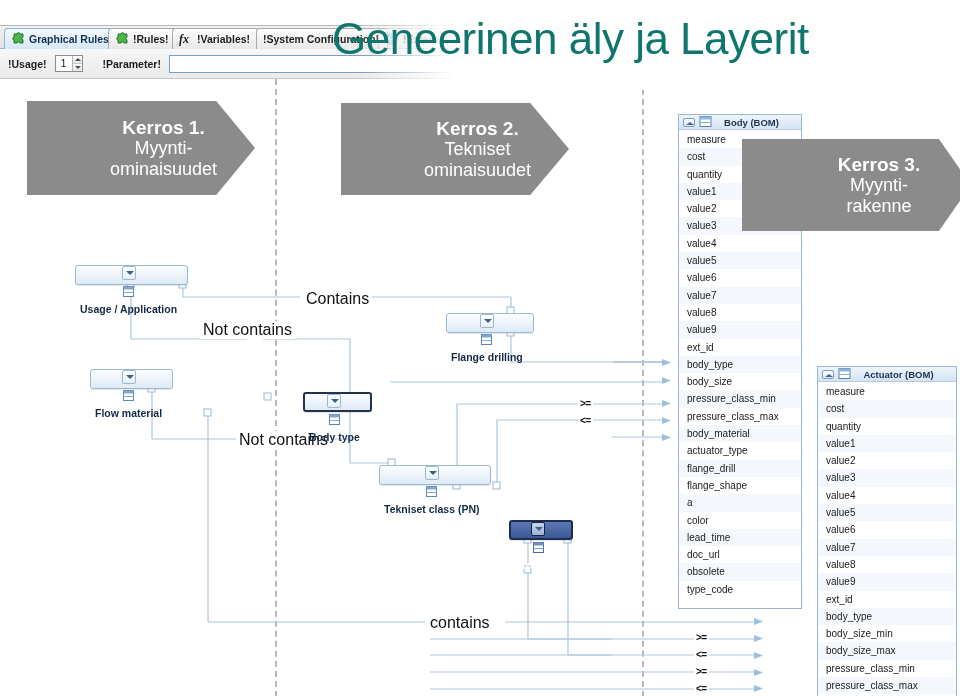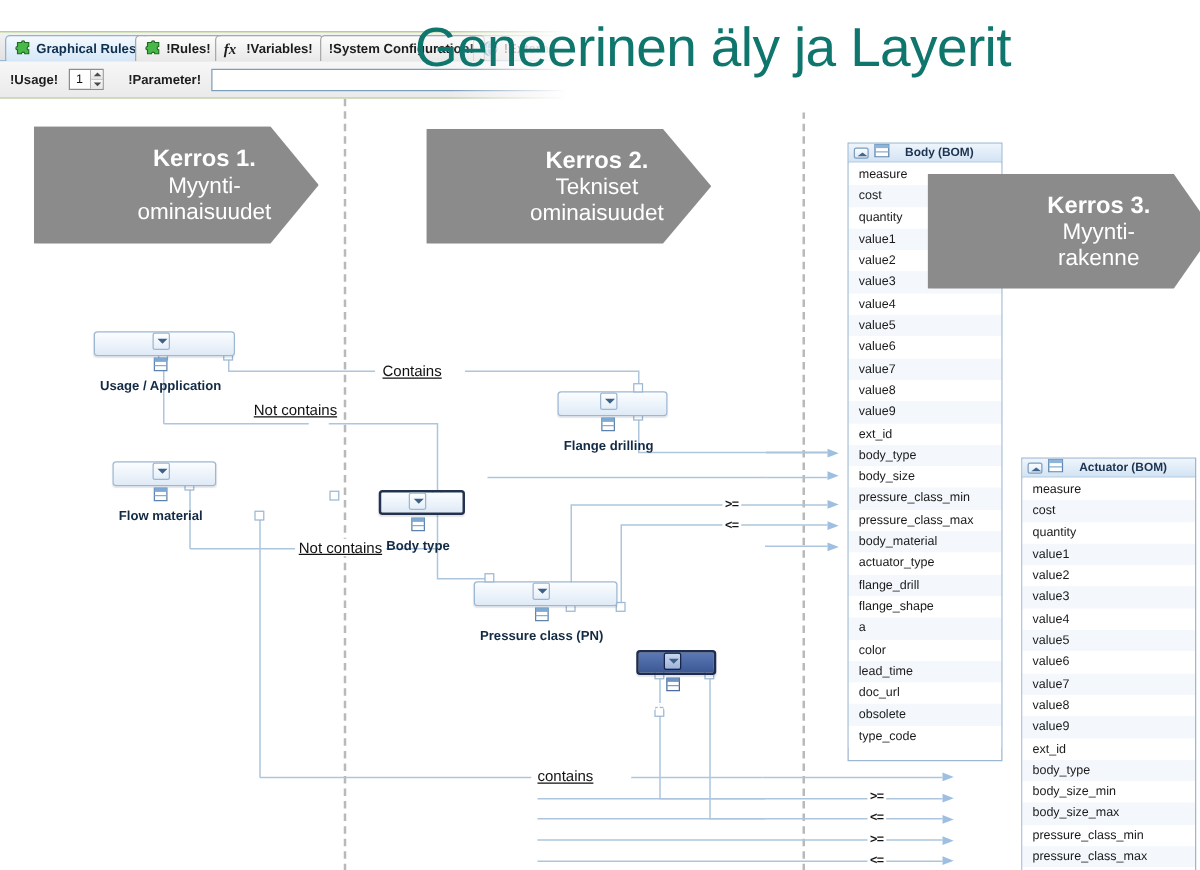--- a/index.html
+++ b/index.html
@@ -15,21 +15,21 @@
     width: 960px; height: 696px;
     background: #ffffff;
     overflow: hidden;
   }
 
   
   #app {
     position: absolute;
     left: 0; top: 25px;
     width: 960px; height: 671px;
-    background: #bef264;
+    background: #fca5a5;
     border: 1px solid #b8b8b8;
     border-left: none; border-right: none; border-bottom: none;
   }
 
   
   .tabstrip {
     position: absolute; left: 0; top: 0;
     width: 960px; height: 23px;
     background: linear-gradient(#f2f2f2, #e2e2e2);
     border-bottom: 1px solid #9bb7d4;
@@ -147,24 +147,23 @@
     content: ""; position: absolute; left: 3px; top: 4px;
     border-left: 4px solid transparent; border-right: 4px solid transparent;
     border-top: 4px solid #3d6087;
   }
   .node .gridico { width: 13px; height: 13px; flex: 0 0 13px; }
 
   
   #wires { position: absolute; left: 0; top: 0; width: 960px; height: 618px; }
 
   .edgelabel {
-    position: absolute; font-size: 12px; color: #111; white-space: nowrap;
+    position: absolute; font-size: 16px; color: #111; white-space: nowrap;
     background: #fff; padding: 0 3px;
     font-family: "Liberation Sans", sans-serif;
-    text-decoration: underline;
   }
   .oplabel {
     position: absolute; font-size: 10px; color: #111; font-weight: bold;
     background: #fff; padding: 0 2px; letter-spacing: -0.5px;
   }
 
   
   .bom {
     position: absolute;
     background: #ffffff;
@@ -446,21 +445,21 @@
 
       <div class="node" style="left:379px; top:386px;">
         <span class="chev"></span>
         <span class="gridico">
           <svg width="13" height="13" viewBox="0 0 13 13">
             <rect x="1.5" y="1.5" width="10" height="10" fill="#ffffff" stroke="#5b83ad" stroke-width="1"></rect>
             <rect x="1.5" y="1.5" width="10" height="3" fill="#7fa9d2"></rect>
             <line x1="1.5" y1="7.5" x2="11.5" y2="7.5" stroke="#8aaccd" stroke-width="1"></line>
           </svg>
         </span>
-        <span>Pressure class (PN)</span>
+        <span>Tekniset class (PN)</span>
       </div>
 
       <div class="node selected" style="left:509px; top:441px;">
         <span class="chev"></span>
         <span class="gridico">
           <svg width="13" height="13" viewBox="0 0 13 13">
             <rect x="1.5" y="1.5" width="10" height="10" fill="#ffffff" stroke="#4a6aa0" stroke-width="1"></rect>
             <rect x="1.5" y="1.5" width="10" height="3" fill="#6f93c4"></rect>
             <line x1="1.5" y1="7.5" x2="11.5" y2="7.5" stroke="#7b9cc9" stroke-width="1"></line>
           </svg>

